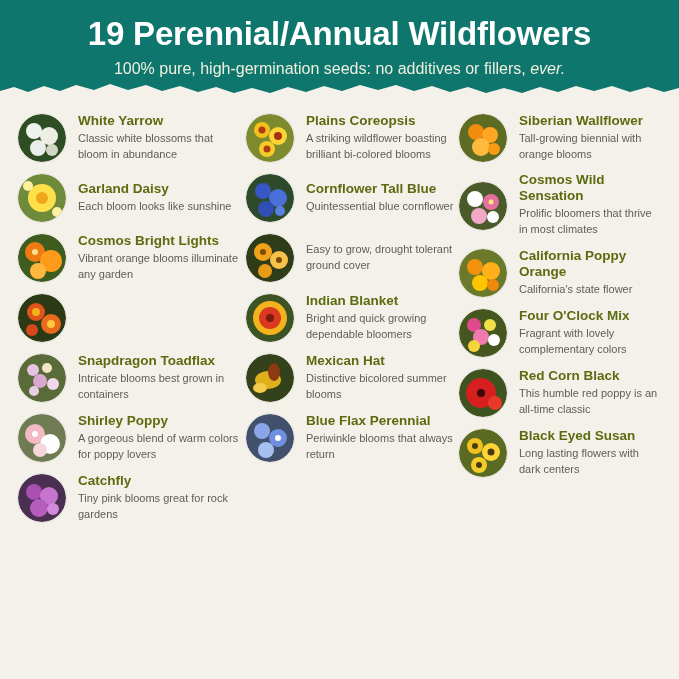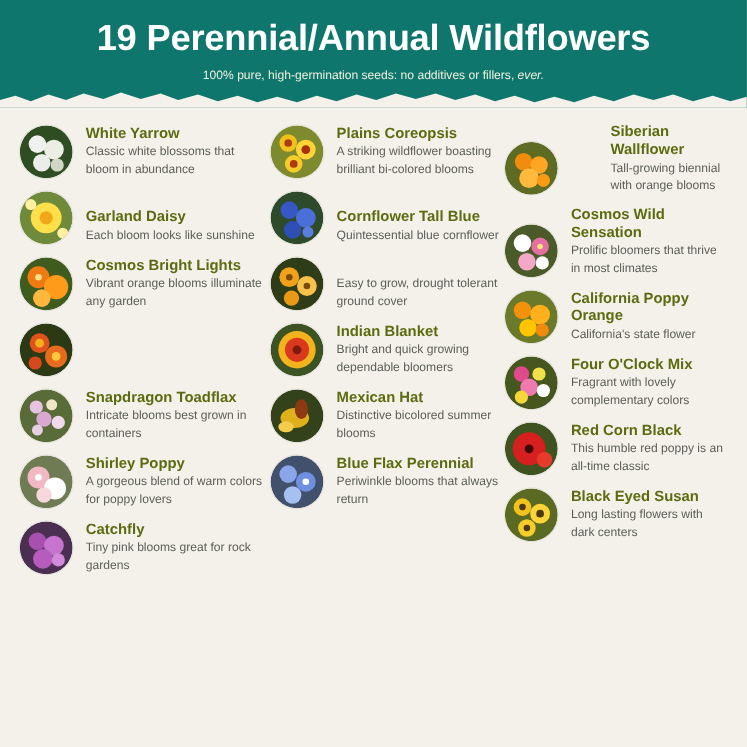--- a/index.html
+++ b/index.html
@@ -37,21 +37,21 @@
     color: #ffffff;
     font-size: 33px;
     font-weight: bold;
     letter-spacing: -0.2px;
     line-height: 40px;
     margin: 0;
     padding: 0 10px;
   }
   .header-sub {
     color: #eef0dd;
-    font-size: 11px;
+    font-size: 16px;
     line-height: 18px;
     margin-top: 6px;
     padding: 0 6px;
   }
   .header-sub .ital {
     font-style: italic;
   }
 
   
   .torn {
@@ -76,21 +76,21 @@
   }
   .col {
     box-sizing: border-box;
   }
   .col-1 { width: 228px; padding-top: 8px; }
   .col-2 { width: 213px; padding-top: 8px; }
   .col-3 { width: 202px; padding-top: 8px; }
 
   .item {
     display: flex;
-    align-items: flex-end;
+    align-items: center;
     margin-bottom: 10px;
   }
   .thumb-wrap {
     flex: 0 0 auto;
     width: 52px;
     padding-top: 2px;
   }
   .thumb {
     width: 48px;
     height: 48px;
@@ -111,21 +111,21 @@
   }
   .desc {
     color: #5c5f57;
     font-size: 11px;
     line-height: 16px;
     margin: 0;
   }
 
   
   .col-2 .item:first-child { margin-top: 0px; }
-  .col-3 .item:first-child { margin-top: 0px; gap: 36px; }
+  .col-3 .item:first-child { margin-top: 0px; }
 </style>
 </head>
 <body>
 
 <div class="page">
 
   <div class="header">
     <div class="header-title">19 Perennial/Annual Wildflowers</div>
     <div class="header-sub"><span>100% pure, high-germination seeds: no additives or fillers, </span><span class="ital">ever.</span></div>
     <svg class="torn" viewBox="0 0 679 22" preserveAspectRatio="none">

